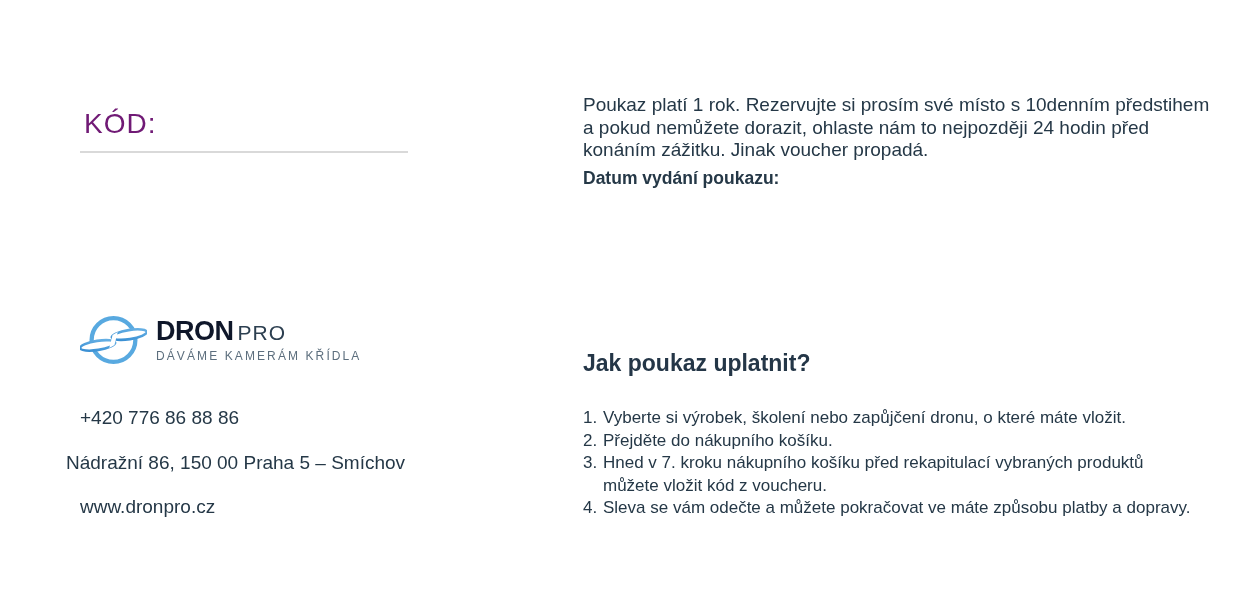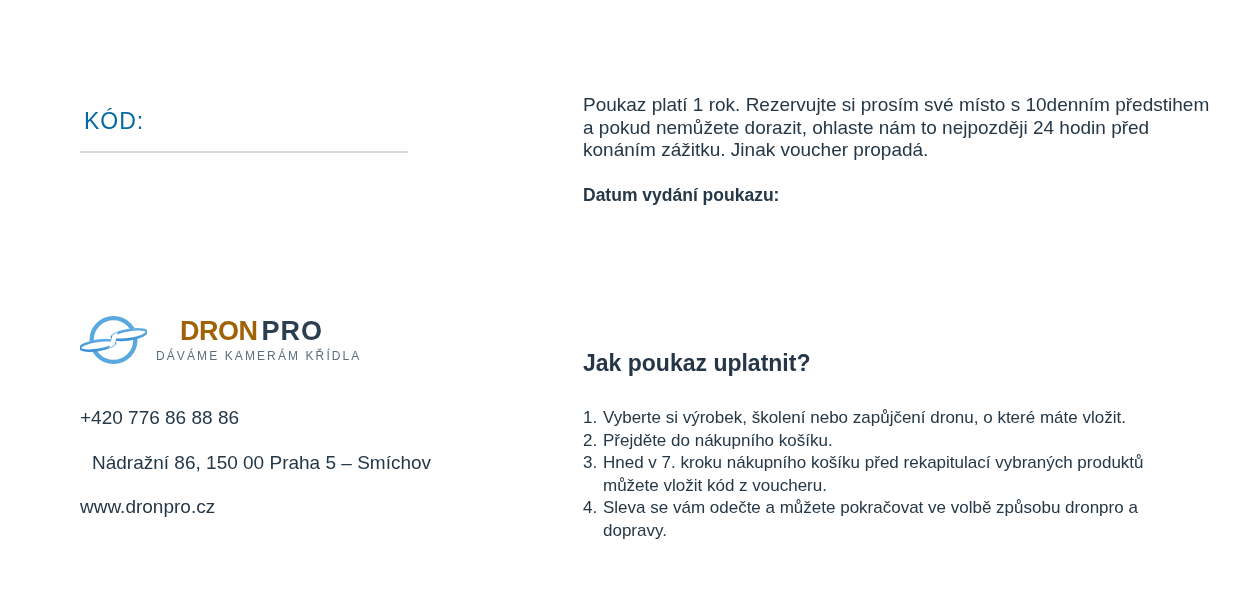--- a/index.html
+++ b/index.html
@@ -9,24 +9,24 @@
     font-family: "Liberation Sans", sans-serif;
     color: #253847;
     overflow: hidden;
     position: relative;
   }
   .abs { position: absolute; }
 
   
   .kod-label {
     left: 84px; top: 108px;
-    font-size: 23px;
+    font-size: 28px;
     letter-spacing: 1px;
     font-weight: 400;
-    color: #0369a1;
+    color: #701a75;
   }
   .kod-line {
     left: 80px; top: 151px;
     width: 328px; height: 0;
     border-top: 2px solid #d9d9d9;
   }
   .logo-block {
     left: 80px; top: 312px;
     display: flex;
     align-items: center;
@@ -34,50 +34,49 @@
   }
   .logo-icon svg { display: block; }
   .logo-text-col { display: flex; flex-direction: column; }
   .logo-wordmark {
     display: flex; align-items: baseline;
     line-height: 1;
   }
   .logo-primary {
     font-size: 27px; font-weight: 700;
     letter-spacing: -0.5px;
-    color: #a16207;
-    margin-left: 24px;
+    color: #0f172a;
   }
   .logo-secondary {
-    font-size: 27px; font-weight: 700;
+    font-size: 21px; font-weight: 400;
     letter-spacing: 1px;
     color: #2c3f50;
     margin-left: 4px;
   }
   .logo-tagline {
     margin-top: 4px;
     font-size: 12px;
     letter-spacing: 2.1px;
     font-weight: 400;
     color: #5c6e7d;
     white-space: nowrap;
   }
   .contact-phone   { left: 80px; top: 407px; font-size: 19px; }
-  .contact-address { left: 92px; top: 452px; font-size: 19px; }
+  .contact-address { left: 66px; top: 452px; font-size: 19px; }
   .contact-website { left: 80px; top: 496px; font-size: 19px; font-weight: 400; color: #253847; text-decoration: none; }
 
   
   .validity {
     left: 583px; top: 94px;
     font-size: 19px;
     line-height: 22.6px;
   }
   .validity div { white-space: nowrap; }
   .issue-date {
-    left: 583px; top: 185px;
+    left: 583px; top: 168px;
     font-size: 17.5px;
     font-weight: 700;
   }
   .redeem-heading {
     left: 583px; top: 350px;
     font-size: 23px;
     font-weight: 700;
     color: #243647;
   }
   .steps {
@@ -147,17 +146,17 @@
     <div class="step">
       <span class="step-num">2.</span>
       <span class="step-text">Přejděte do nákupního košíku.</span>
     </div>
     <div class="step">
       <span class="step-num">3.</span>
       <span class="step-text">Hned v 7. kroku nákupního košíku před rekapitulací vybraných produktů můžete vložit kód z voucheru.</span>
     </div>
     <div class="step">
       <span class="step-num">4.</span>
-      <span class="step-text">Sleva se vám odečte a můžete pokračovat ve volbě způsobu dronpro a dopravy.</span>
+      <span class="step-text">Sleva se vám odečte a můžete pokračovat ve máte způsobu platby a dopravy.</span>
     </div>
   </div>
 
 </div>
 
 </body></html>

